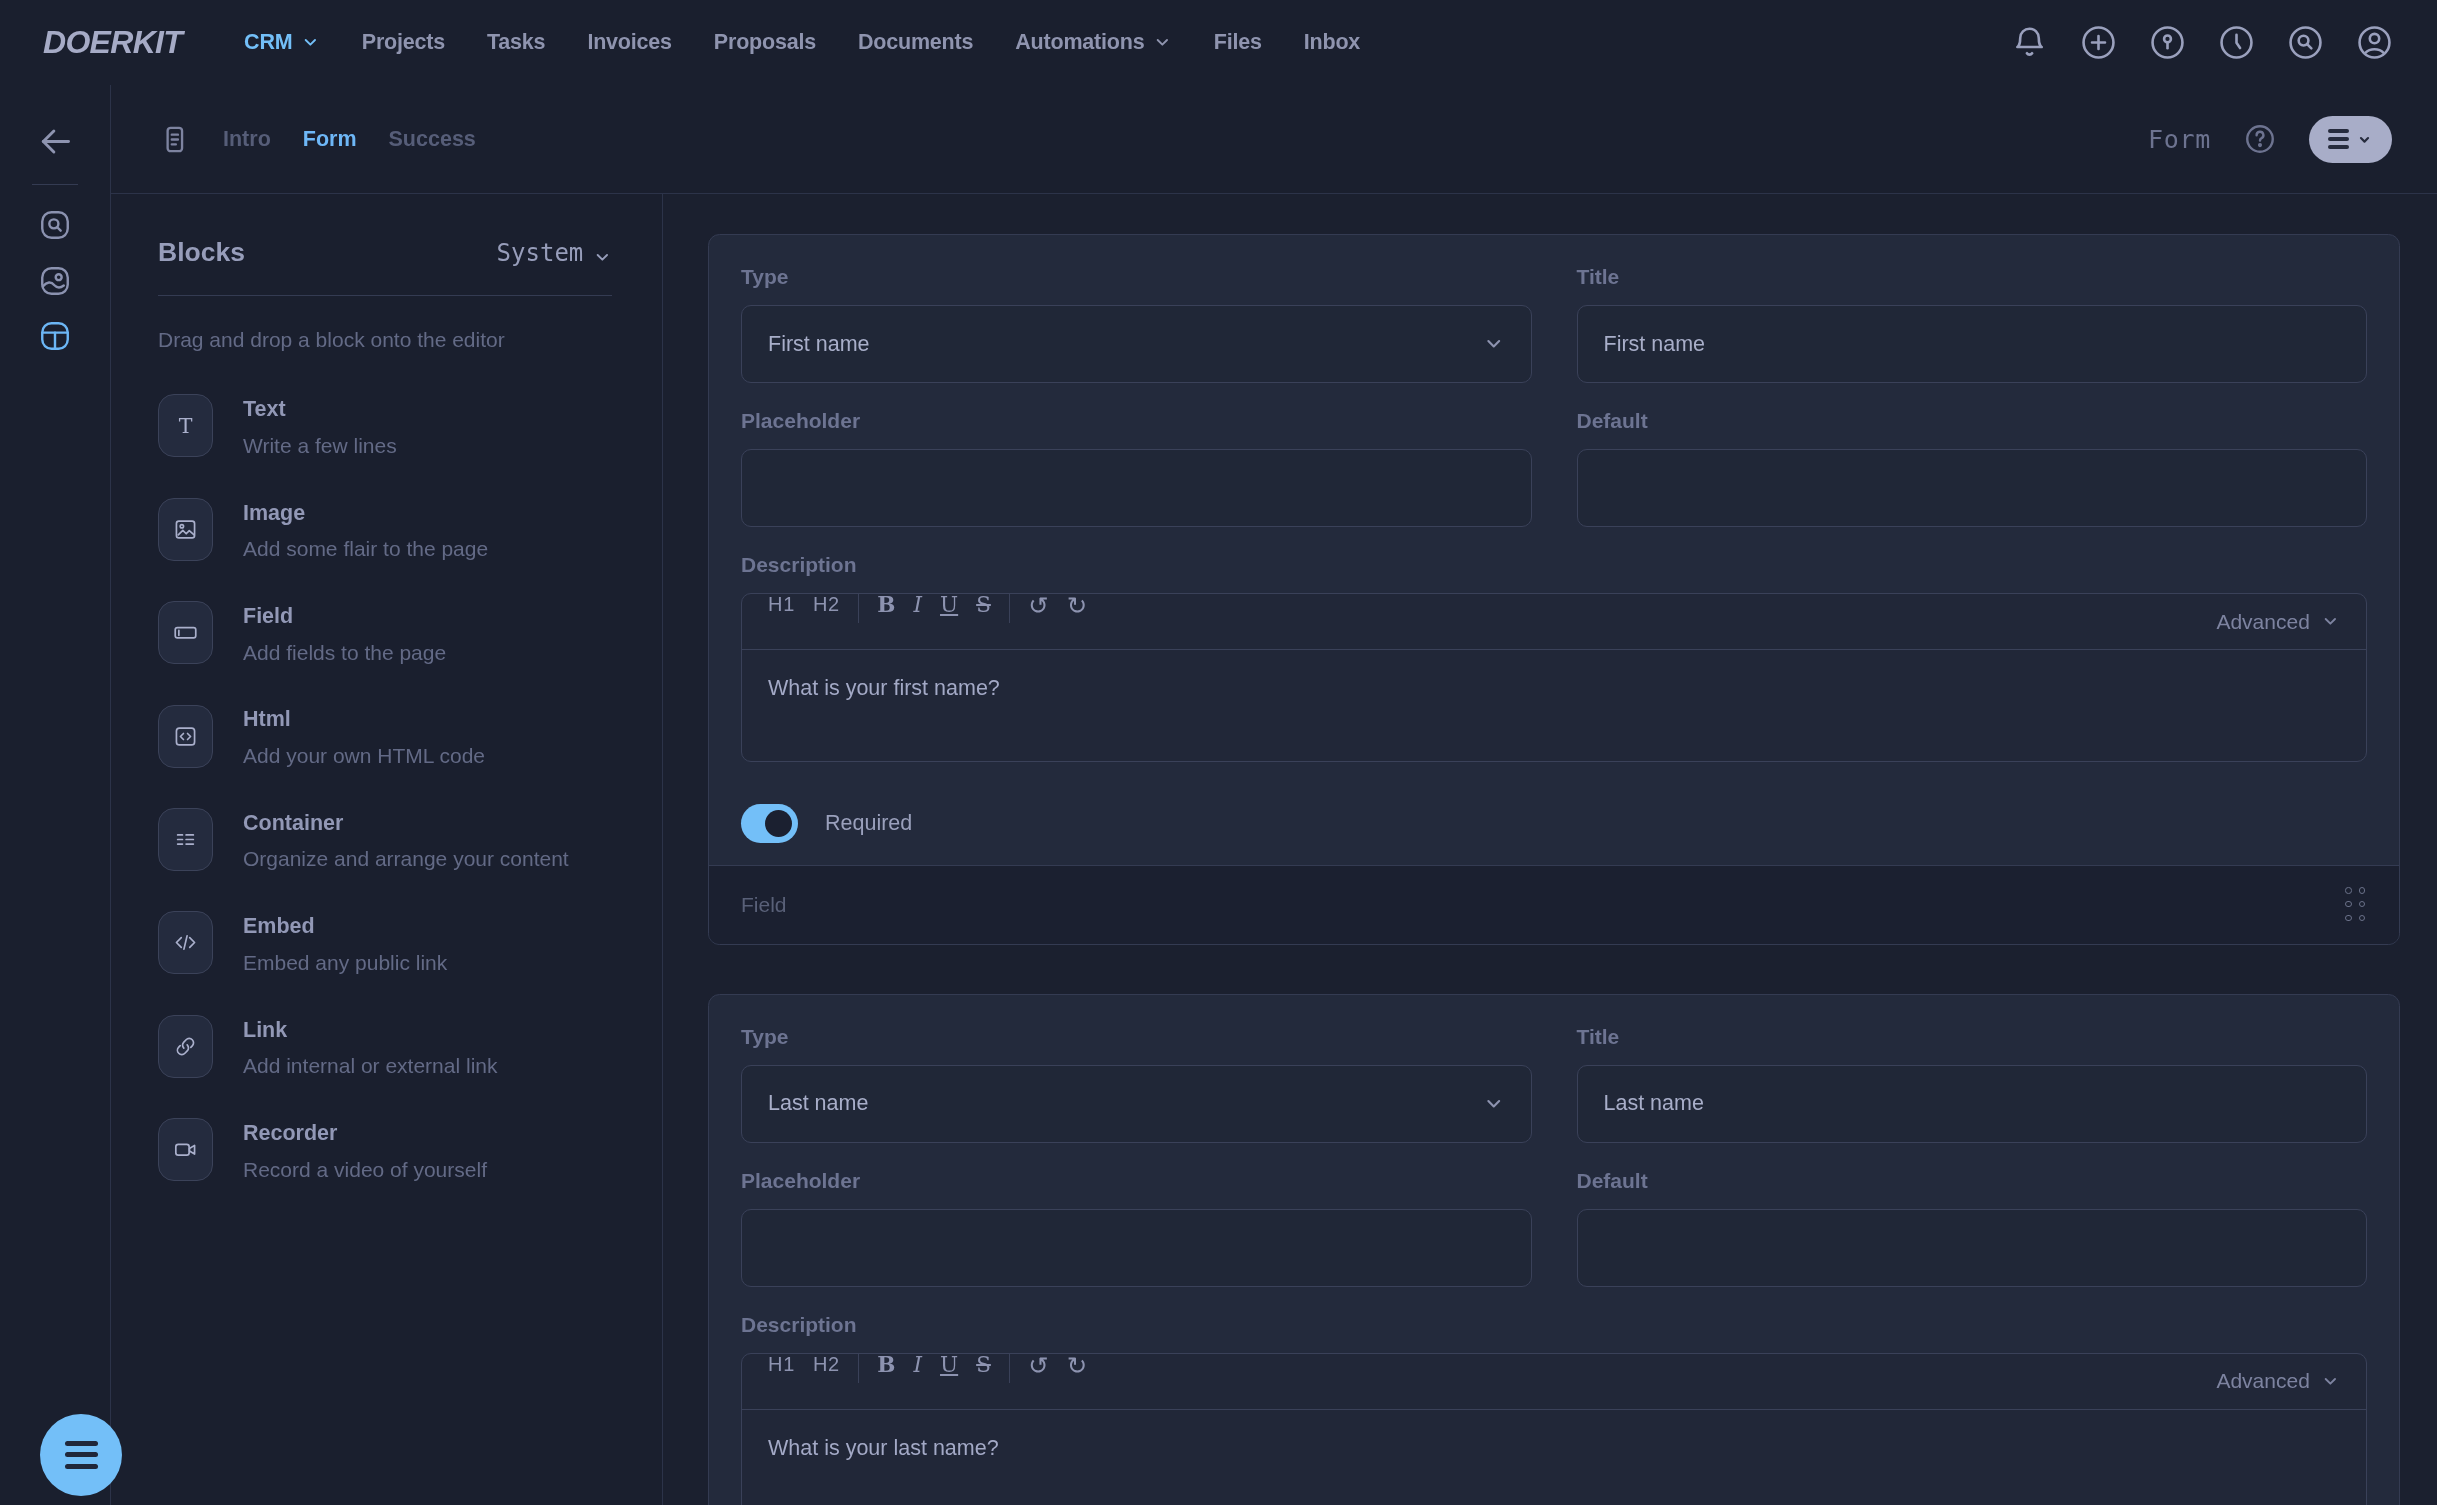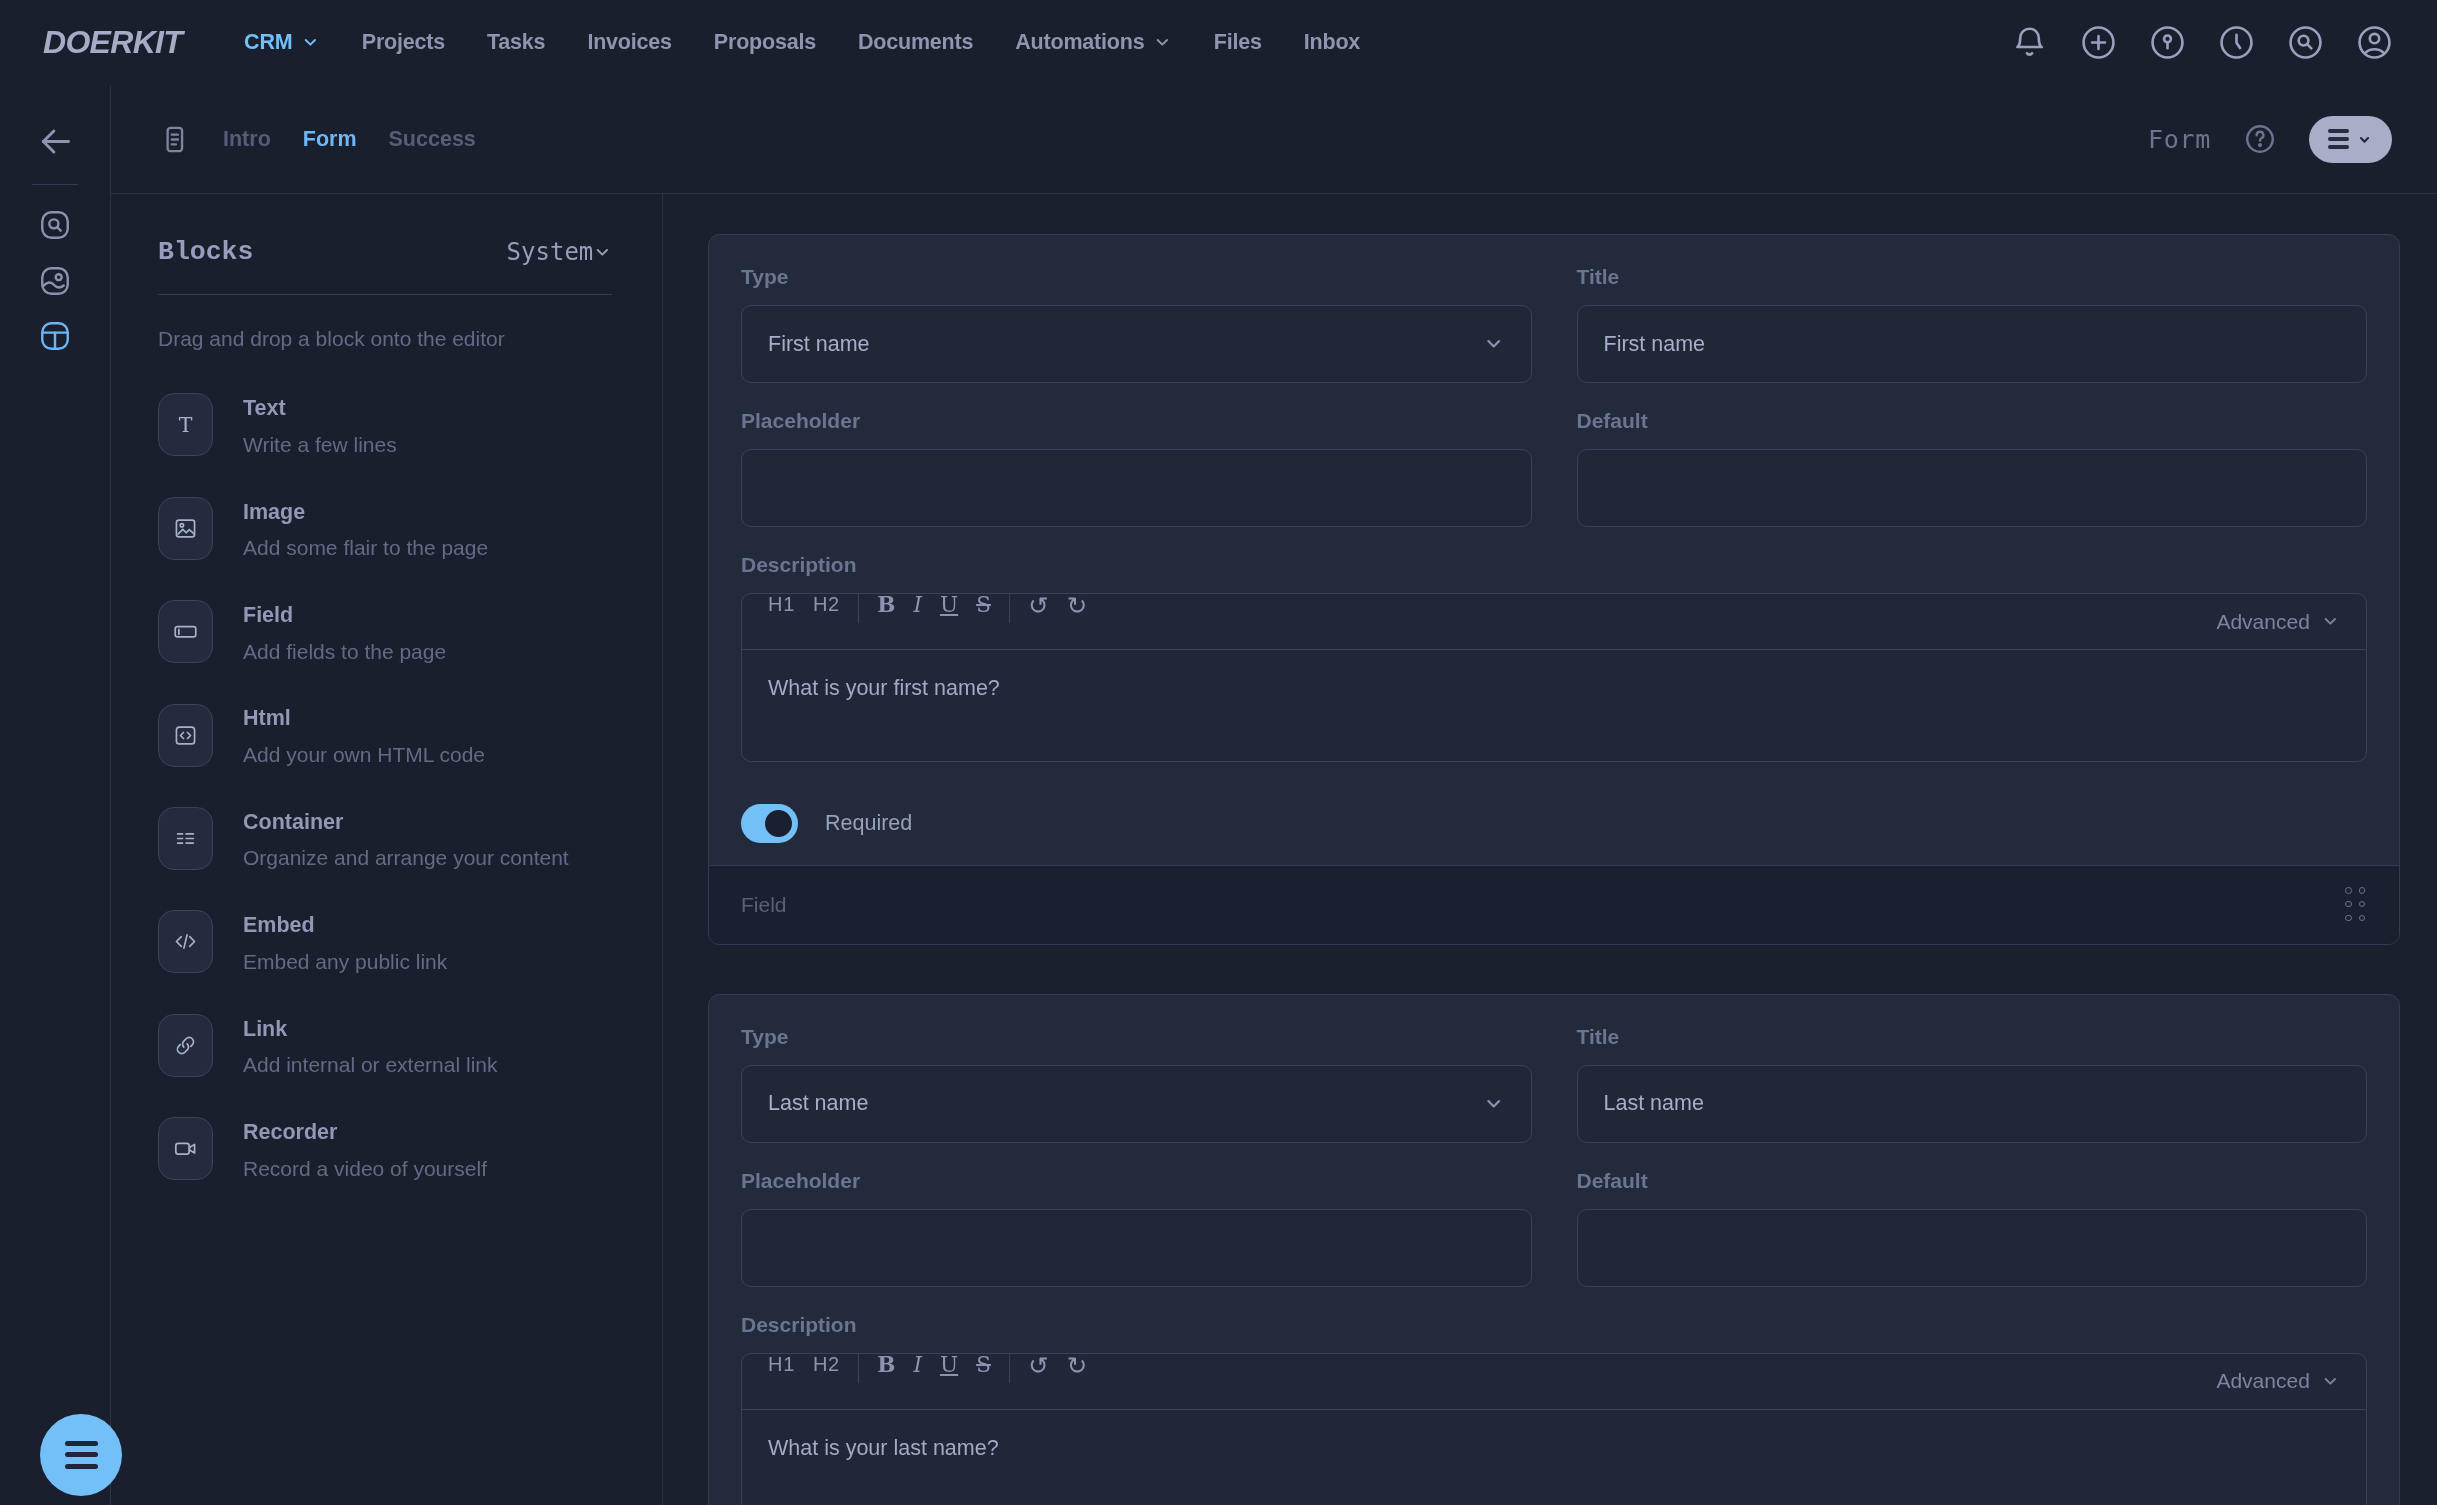--- a/index.html
+++ b/index.html
@@ -96,23 +96,23 @@
   .pill-burger i{display:block;width:21.5px;height:3.6px;border-radius:2.2px;background:var(--pill-ink);}
   .pill-chev{width:17px;height:17px;stroke:var(--pill-ink);fill:none;stroke-width:3;stroke-linecap:round;stroke-linejoin:round;}
 
   
   .content{flex:1;display:flex;min-height:0;}
   .blocks-panel{
     width:552px;flex:0 0 552px;border-right:1.4px solid var(--line-soft);
     padding:43px 50px 0 47px;
   }
   .blocks-head{display:flex;align-items:center;justify-content:space-between;}
-  .blocks-title{font-family:Liberation Mono, monospace;font-size:26.5px;font-weight:700;color:#979dba;}
+  .blocks-title{font-family:Liberation Sans, sans-serif;font-size:26.5px;font-weight:700;color:#979dba;}
   .blocks-cat{
-    display:flex;align-items:center;cursor:pointer;
+    display:flex;align-items:flex-end;gap:10px;cursor:pointer;
     font-family:"DejaVu Sans Mono", monospace;font-size:24px;color:#979dba;
   }
   .blocks-divider{height:1.4px;background:var(--line);margin-top:27px;}
   .blocks-hint{font-size:21px;color:var(--txt-faint);margin-top:32px;}
   .block-list{margin-top:42px;}
   .block-item{display:flex;gap:30px;margin-bottom:40px;cursor:grab;}
   .block-tile{
     width:55px;height:63px;flex:0 0 55px;border-radius:16px;
     background:var(--tile-bg);border:1.4px solid var(--tile-border);
     display:flex;align-items:center;justify-content:center;color:#aab0cc;

